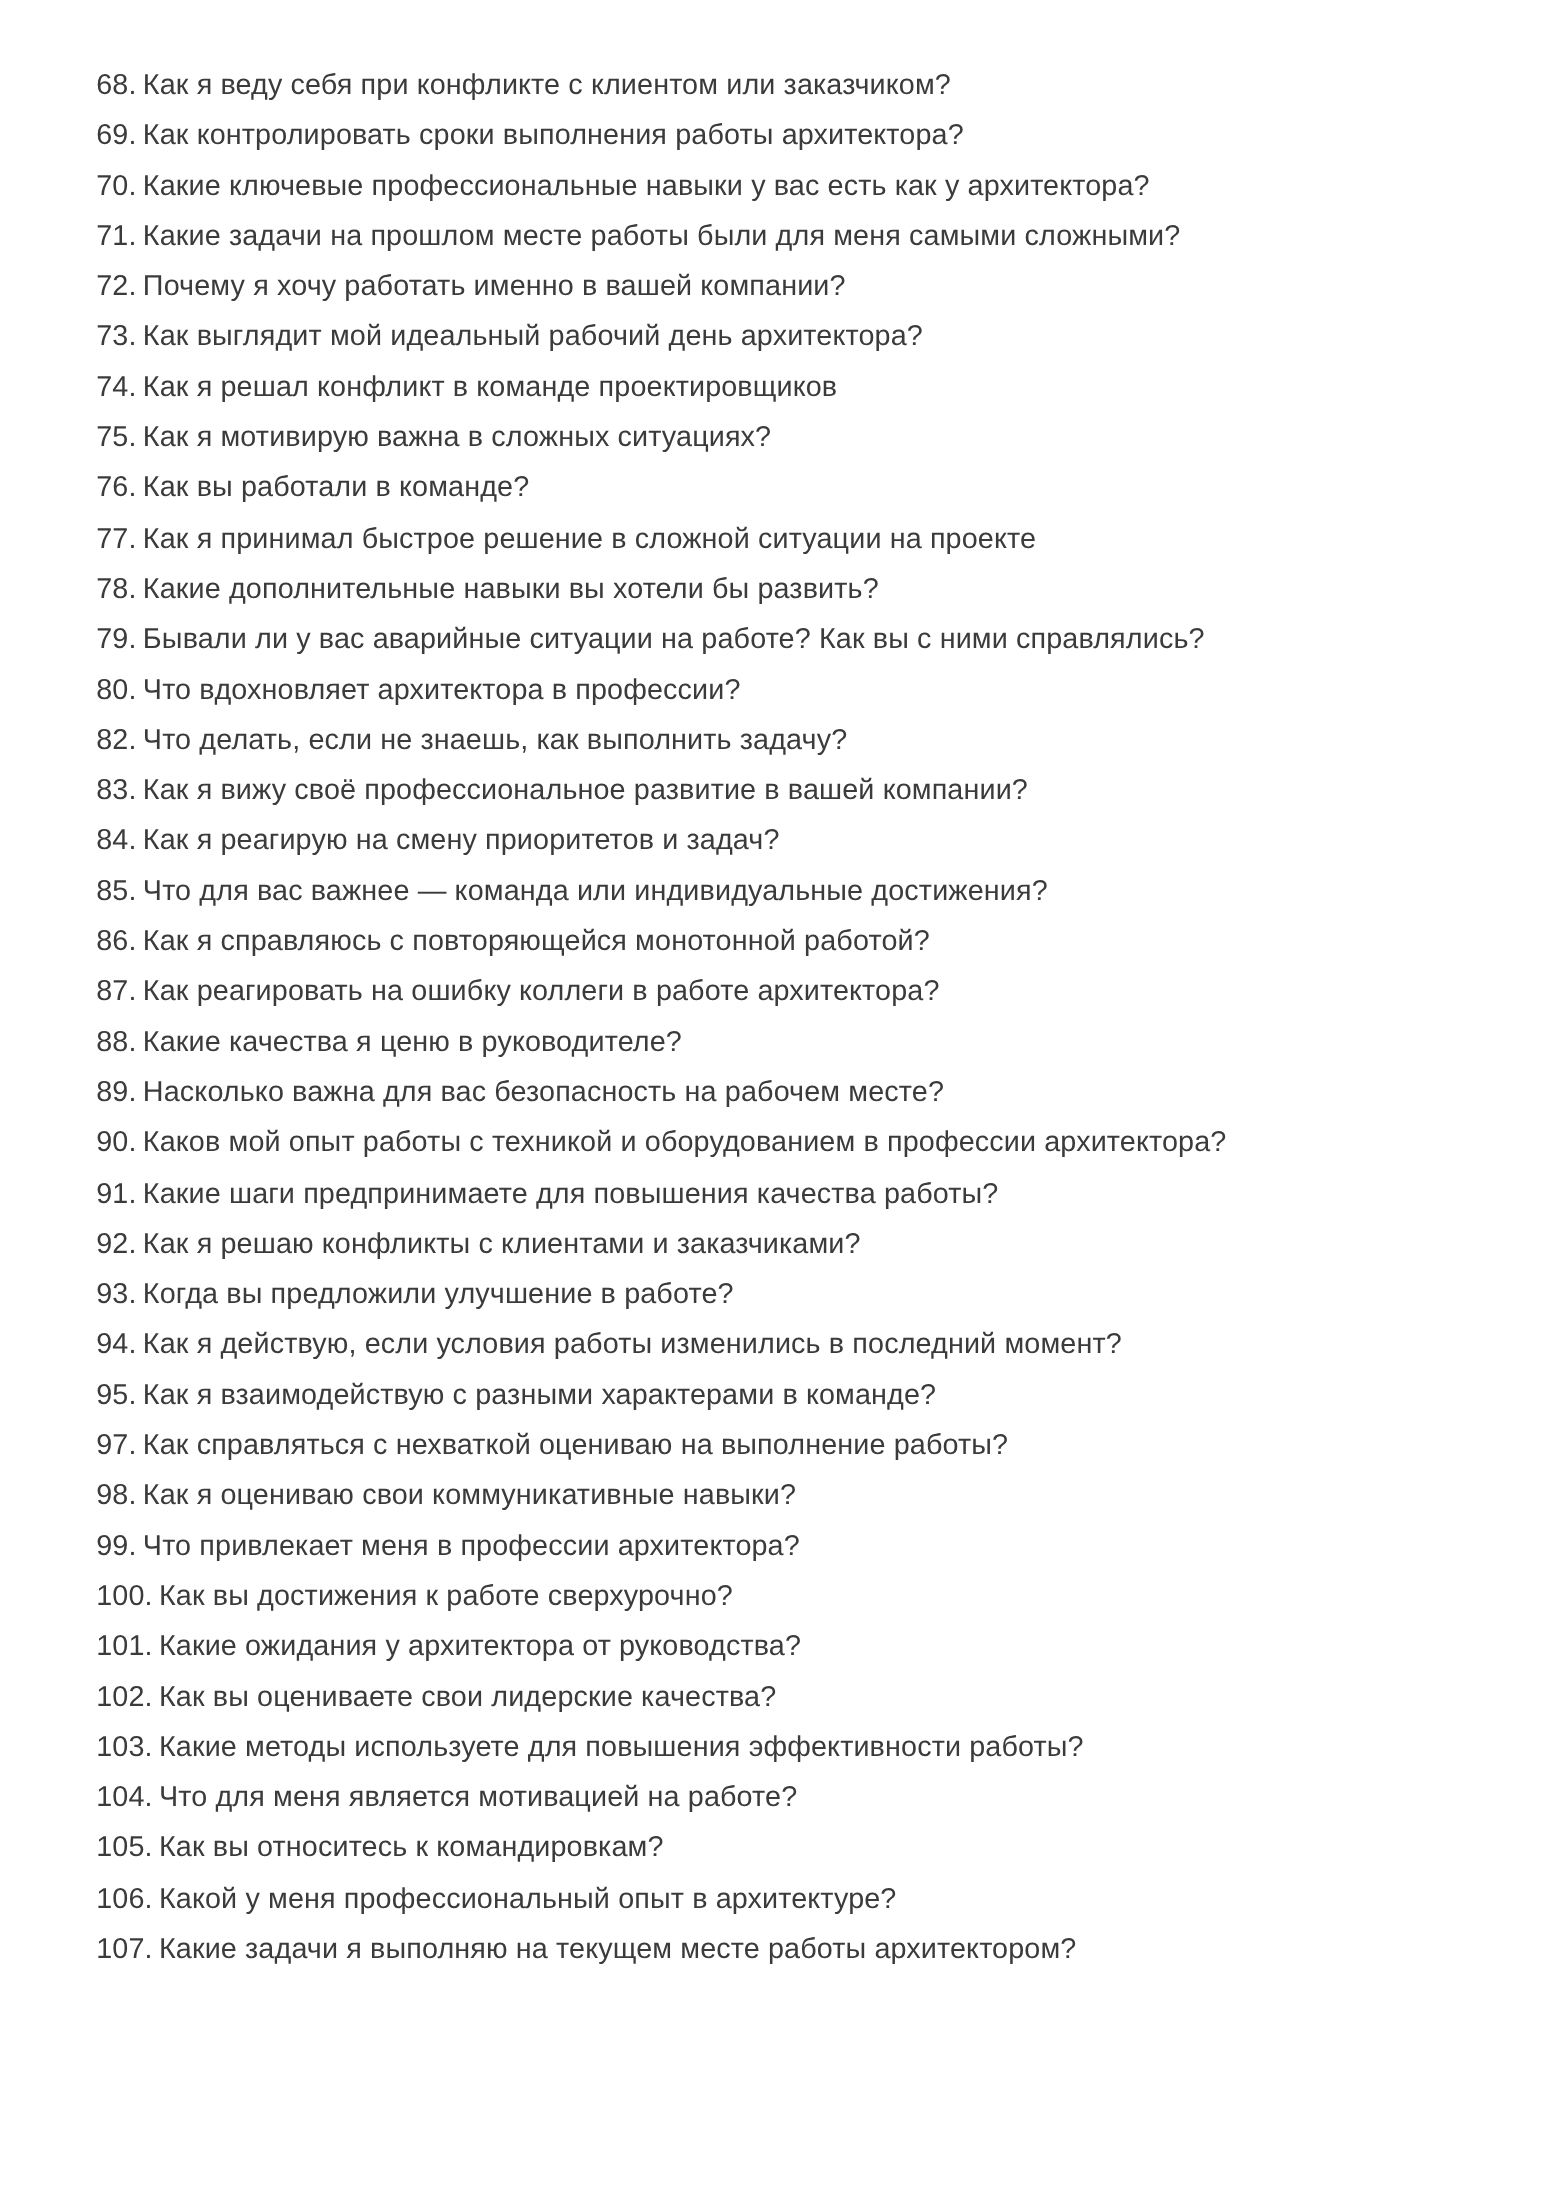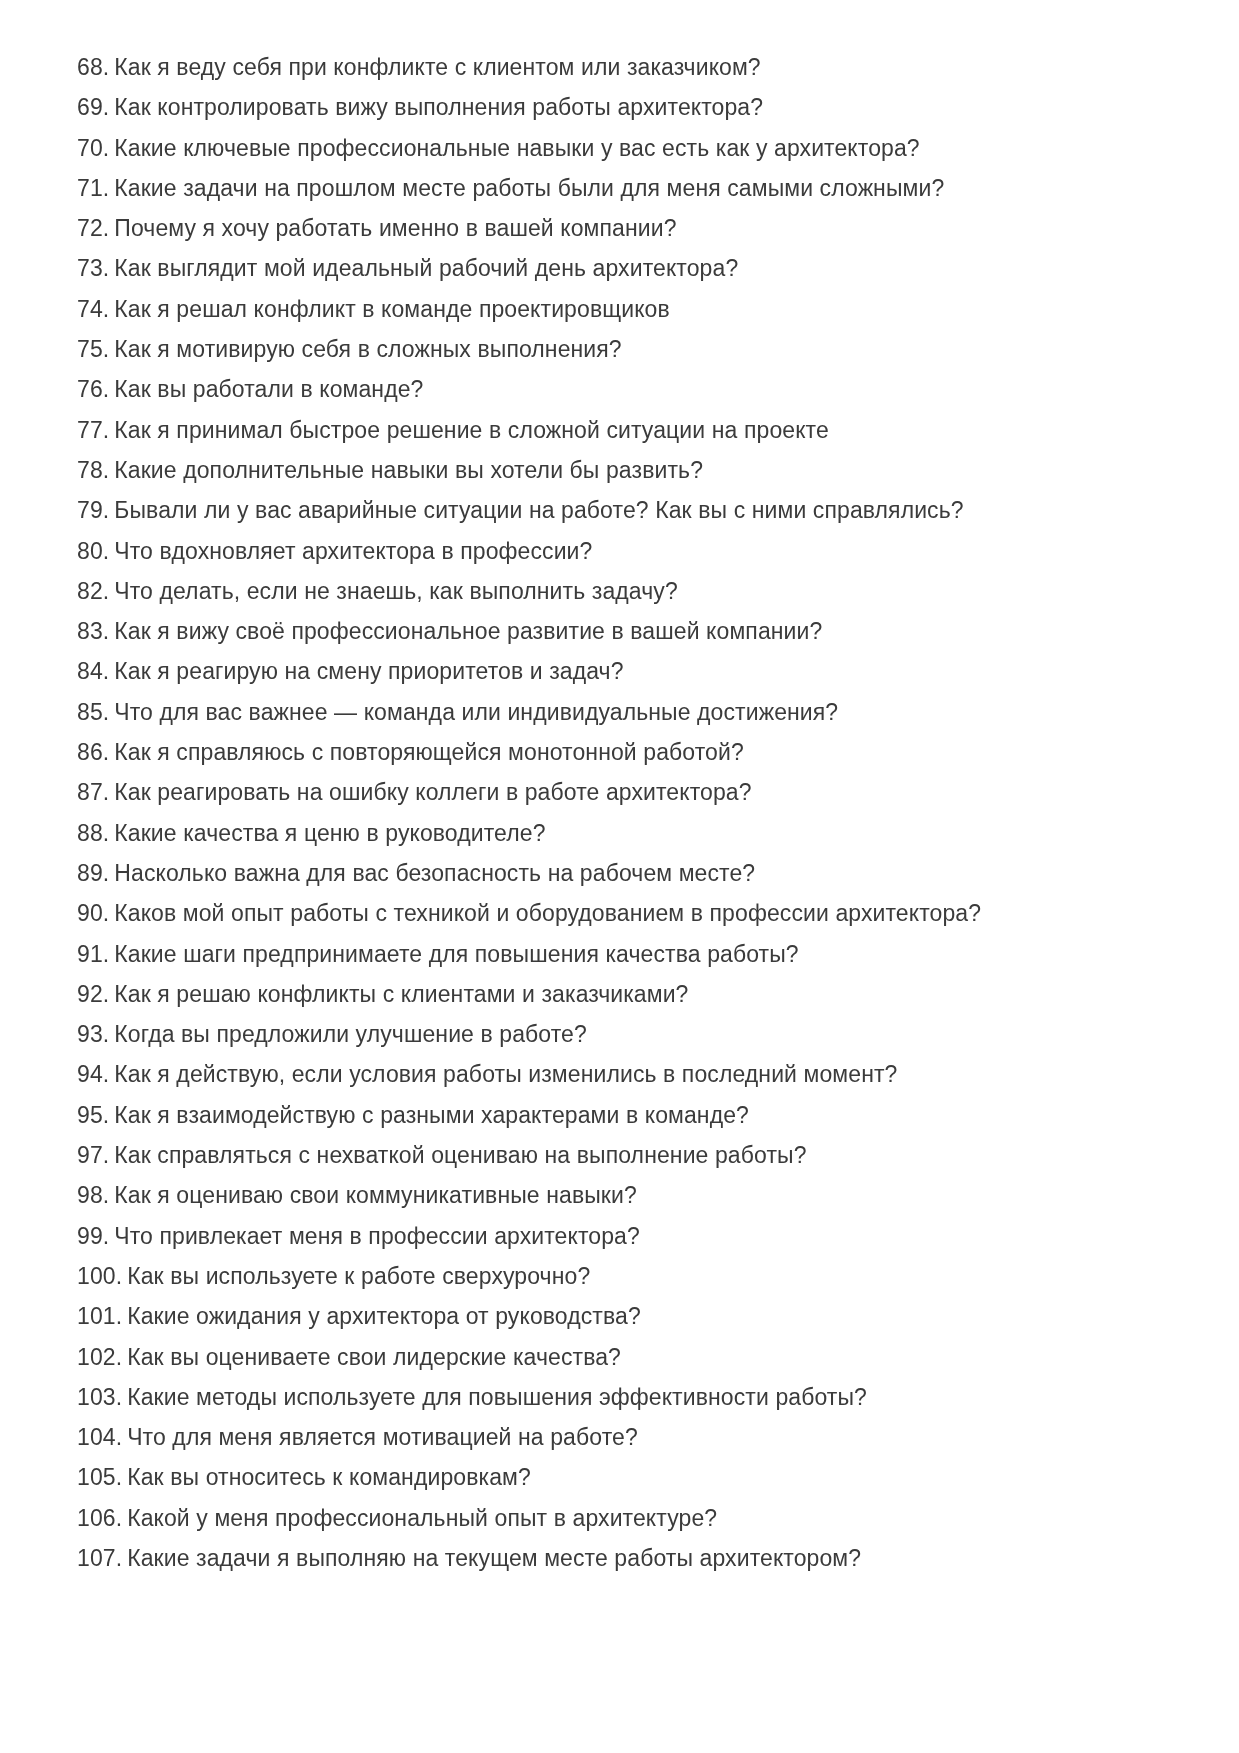--- a/index.html
+++ b/index.html
@@ -33,27 +33,27 @@
   .q-num {
     margin-right: 5px;
   }
 </style>
 </head>
 <body>
 
 <div class="page">
   <div class="question-list" id="question-list">
       <div class="question-row"><span class="q-num">68.</span><span class="q-text">Как я веду себя при конфликте с клиентом или заказчиком?</span></div>
-      <div class="question-row"><span class="q-num">69.</span><span class="q-text">Как контролировать вижу выполнения работы архитектора?</span></div>
+      <div class="question-row"><span class="q-num">69.</span><span class="q-text">Как контролировать сроки выполнения работы архитектора?</span></div>
       <div class="question-row"><span class="q-num">70.</span><span class="q-text">Какие ключевые профессиональные навыки у вас есть как у архитектора?</span></div>
       <div class="question-row"><span class="q-num">71.</span><span class="q-text">Какие задачи на прошлом месте работы были для меня самыми сложными?</span></div>
       <div class="question-row"><span class="q-num">72.</span><span class="q-text">Почему я хочу работать именно в вашей компании?</span></div>
       <div class="question-row"><span class="q-num">73.</span><span class="q-text">Как выглядит мой идеальный рабочий день архитектора?</span></div>
       <div class="question-row"><span class="q-num">74.</span><span class="q-text">Как я решал конфликт в команде проектировщиков</span></div>
-      <div class="question-row"><span class="q-num">75.</span><span class="q-text">Как я мотивирую себя в сложных выполнения?</span></div>
+      <div class="question-row"><span class="q-num">75.</span><span class="q-text">Как я мотивирую важна в сложных ситуациях?</span></div>
       <div class="question-row"><span class="q-num">76.</span><span class="q-text">Как вы работали в команде?</span></div>
       <div class="question-row"><span class="q-num">77.</span><span class="q-text">Как я принимал быстрое решение в сложной ситуации на проекте</span></div>
       <div class="question-row"><span class="q-num">78.</span><span class="q-text">Какие дополнительные навыки вы хотели бы развить?</span></div>
       <div class="question-row"><span class="q-num">79.</span><span class="q-text">Бывали ли у вас аварийные ситуации на работе? Как вы с ними справлялись?</span></div>
       <div class="question-row"><span class="q-num">80.</span><span class="q-text">Что вдохновляет архитектора в профессии?</span></div>
       <div class="question-row"><span class="q-num">82.</span><span class="q-text">Что делать, если не знаешь, как выполнить задачу?</span></div>
       <div class="question-row"><span class="q-num">83.</span><span class="q-text">Как я вижу своё профессиональное развитие в вашей компании?</span></div>
       <div class="question-row"><span class="q-num">84.</span><span class="q-text">Как я реагирую на смену приоритетов и задач?</span></div>
       <div class="question-row"><span class="q-num">85.</span><span class="q-text">Что для вас важнее — команда или индивидуальные достижения?</span></div>
       <div class="question-row"><span class="q-num">86.</span><span class="q-text">Как я справляюсь с повторяющейся монотонной работой?</span></div>
@@ -62,21 +62,21 @@
       <div class="question-row"><span class="q-num">89.</span><span class="q-text">Насколько важна для вас безопасность на рабочем месте?</span></div>
       <div class="question-row"><span class="q-num">90.</span><span class="q-text">Каков мой опыт работы с техникой и оборудованием в профессии архитектора?</span></div>
       <div class="question-row"><span class="q-num">91.</span><span class="q-text">Какие шаги предпринимаете для повышения качества работы?</span></div>
       <div class="question-row"><span class="q-num">92.</span><span class="q-text">Как я решаю конфликты с клиентами и заказчиками?</span></div>
       <div class="question-row"><span class="q-num">93.</span><span class="q-text">Когда вы предложили улучшение в работе?</span></div>
       <div class="question-row"><span class="q-num">94.</span><span class="q-text">Как я действую, если условия работы изменились в последний момент?</span></div>
       <div class="question-row"><span class="q-num">95.</span><span class="q-text">Как я взаимодействую с разными характерами в команде?</span></div>
       <div class="question-row"><span class="q-num">97.</span><span class="q-text">Как справляться с нехваткой оцениваю на выполнение работы?</span></div>
       <div class="question-row"><span class="q-num">98.</span><span class="q-text">Как я оцениваю свои коммуникативные навыки?</span></div>
       <div class="question-row"><span class="q-num">99.</span><span class="q-text">Что привлекает меня в профессии архитектора?</span></div>
-      <div class="question-row"><span class="q-num">100.</span><span class="q-text">Как вы используете к работе сверхурочно?</span></div>
+      <div class="question-row"><span class="q-num">100.</span><span class="q-text">Как вы достижения к работе сверхурочно?</span></div>
       <div class="question-row"><span class="q-num">101.</span><span class="q-text">Какие ожидания у архитектора от руководства?</span></div>
       <div class="question-row"><span class="q-num">102.</span><span class="q-text">Как вы оцениваете свои лидерские качества?</span></div>
       <div class="question-row"><span class="q-num">103.</span><span class="q-text">Какие методы используете для повышения эффективности работы?</span></div>
       <div class="question-row"><span class="q-num">104.</span><span class="q-text">Что для меня является мотивацией на работе?</span></div>
       <div class="question-row"><span class="q-num">105.</span><span class="q-text">Как вы относитесь к командировкам?</span></div>
       <div class="question-row"><span class="q-num">106.</span><span class="q-text">Какой у меня профессиональный опыт в архитектуре?</span></div>
       <div class="question-row"><span class="q-num">107.</span><span class="q-text">Какие задачи я выполняю на текущем месте работы архитектором?</span></div>
     </div>
 </div>
 

